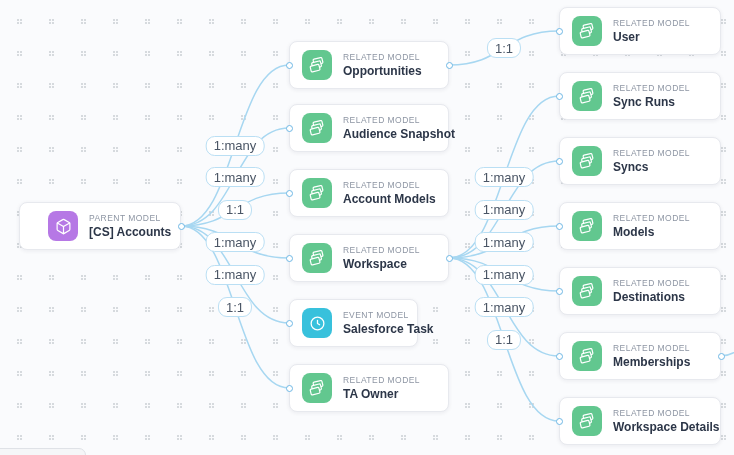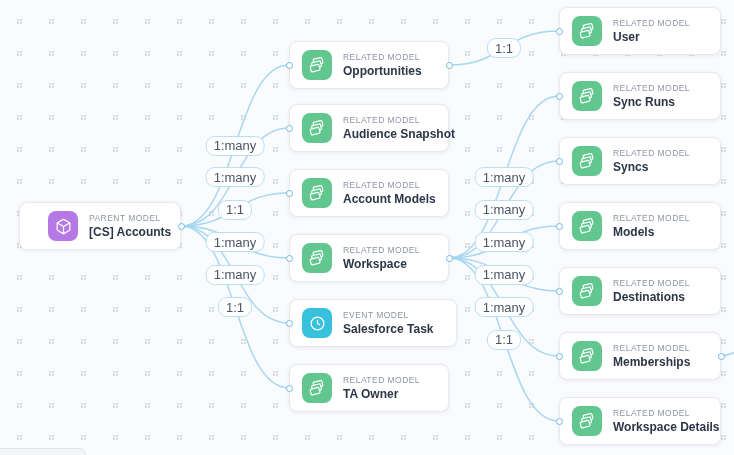--- a/index.html
+++ b/index.html
@@ -145,21 +145,21 @@
           </g>
         </svg>
       </div>
       <div class="node-text">
         <div class="node-type">RELATED MODEL</div>
         <div class="node-name">Workspace</div>
       </div>
       <div class="handle handle-left"></div>
       <div class="handle handle-right"></div>
     </div>
-    <div class="node" style="left: 289px; top: 299px; width: 168px; height: 48px;">
+    <div class="node" style="left: 289px; top: 299px; width: 129px; height: 48px;">
       <div class="node-icon" style="background:#38c1dc;color:#38c1dc">
         <svg viewBox="0 0 24 24" width="17" height="17" fill="none" stroke="#fff" stroke-width="1.8" stroke-linecap="round" stroke-linejoin="round">
           <circle cx="12" cy="12" r="9"></circle>
           <polyline points="12 7.5 12 12 15 13.8"></polyline>
         </svg>
       </div>
       <div class="node-text">
         <div class="node-type">EVENT MODEL</div>
         <div class="node-name">Salesforce Task</div>
       </div>

